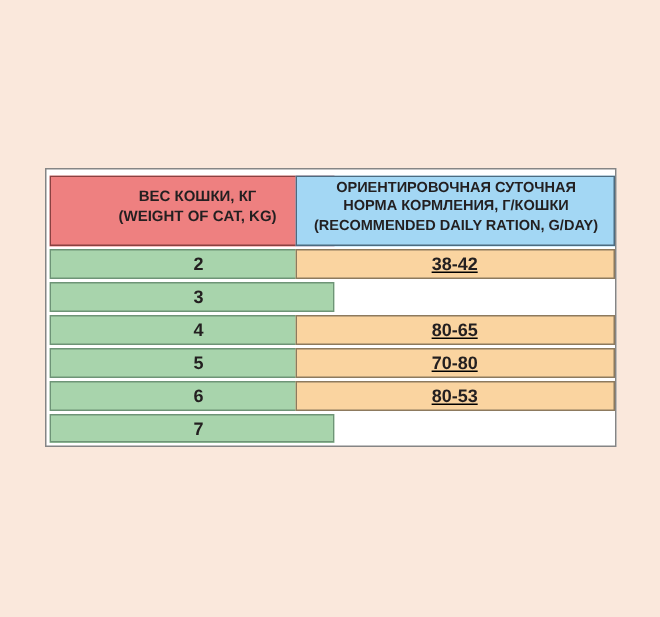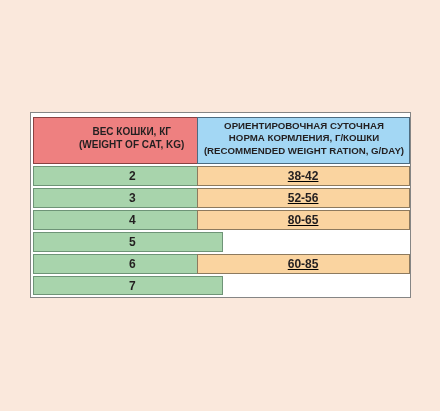--- a/index.html
+++ b/index.html
@@ -52,53 +52,53 @@
     <div class="hdr-text">
       <span>ВЕС КОШКИ, КГ</span><br>
       <span>(WEIGHT OF CAT, KG)</span>
     </div>
   </div>
 
   <div class="cell hdr hdr-r col-r">
     <div class="hdr-text">
       <span>ОРИЕНТИРОВОЧНАЯ СУТОЧНАЯ</span><br>
       <span>НОРМА КОРМЛЕНИЯ, Г/КОШКИ</span><br>
-      <span>(RECOMMENDED WEIGHT RATION, G/DAY)</span>
+      <span>(RECOMMENDED DAILY RATION, G/DAY)</span>
     </div>
   </div>
 
   <div class="cell c-l col-l r0">
       <span class="val">2</span>
     </div>
   <div class="cell c-r col-r r0">
       <span class="val">38-42</span>
     </div>
 
   <div class="cell c-l col-l r1">
       <span class="val">3</span>
     </div>
-  <div class="cell c-r col-r r1">
-      <span class="val">52-56</span>
-    </div>
 
   <div class="cell c-l col-l r2">
       <span class="val">4</span>
     </div>
   <div class="cell c-r col-r r2">
       <span class="val">80-65</span>
     </div>
 
   <div class="cell c-l col-l r3">
       <span class="val">5</span>
     </div>
+  <div class="cell c-r col-r r3">
+      <span class="val">70-80</span>
+    </div>
 
   <div class="cell c-l col-l r4">
       <span class="val">6</span>
     </div>
   <div class="cell c-r col-r r4">
-      <span class="val">60-85</span>
+      <span class="val">80-53</span>
     </div>
 
   <div class="cell c-l col-l r5">
       <span class="val">7</span>
     </div>
 
 </div>
 
 </body></html>

